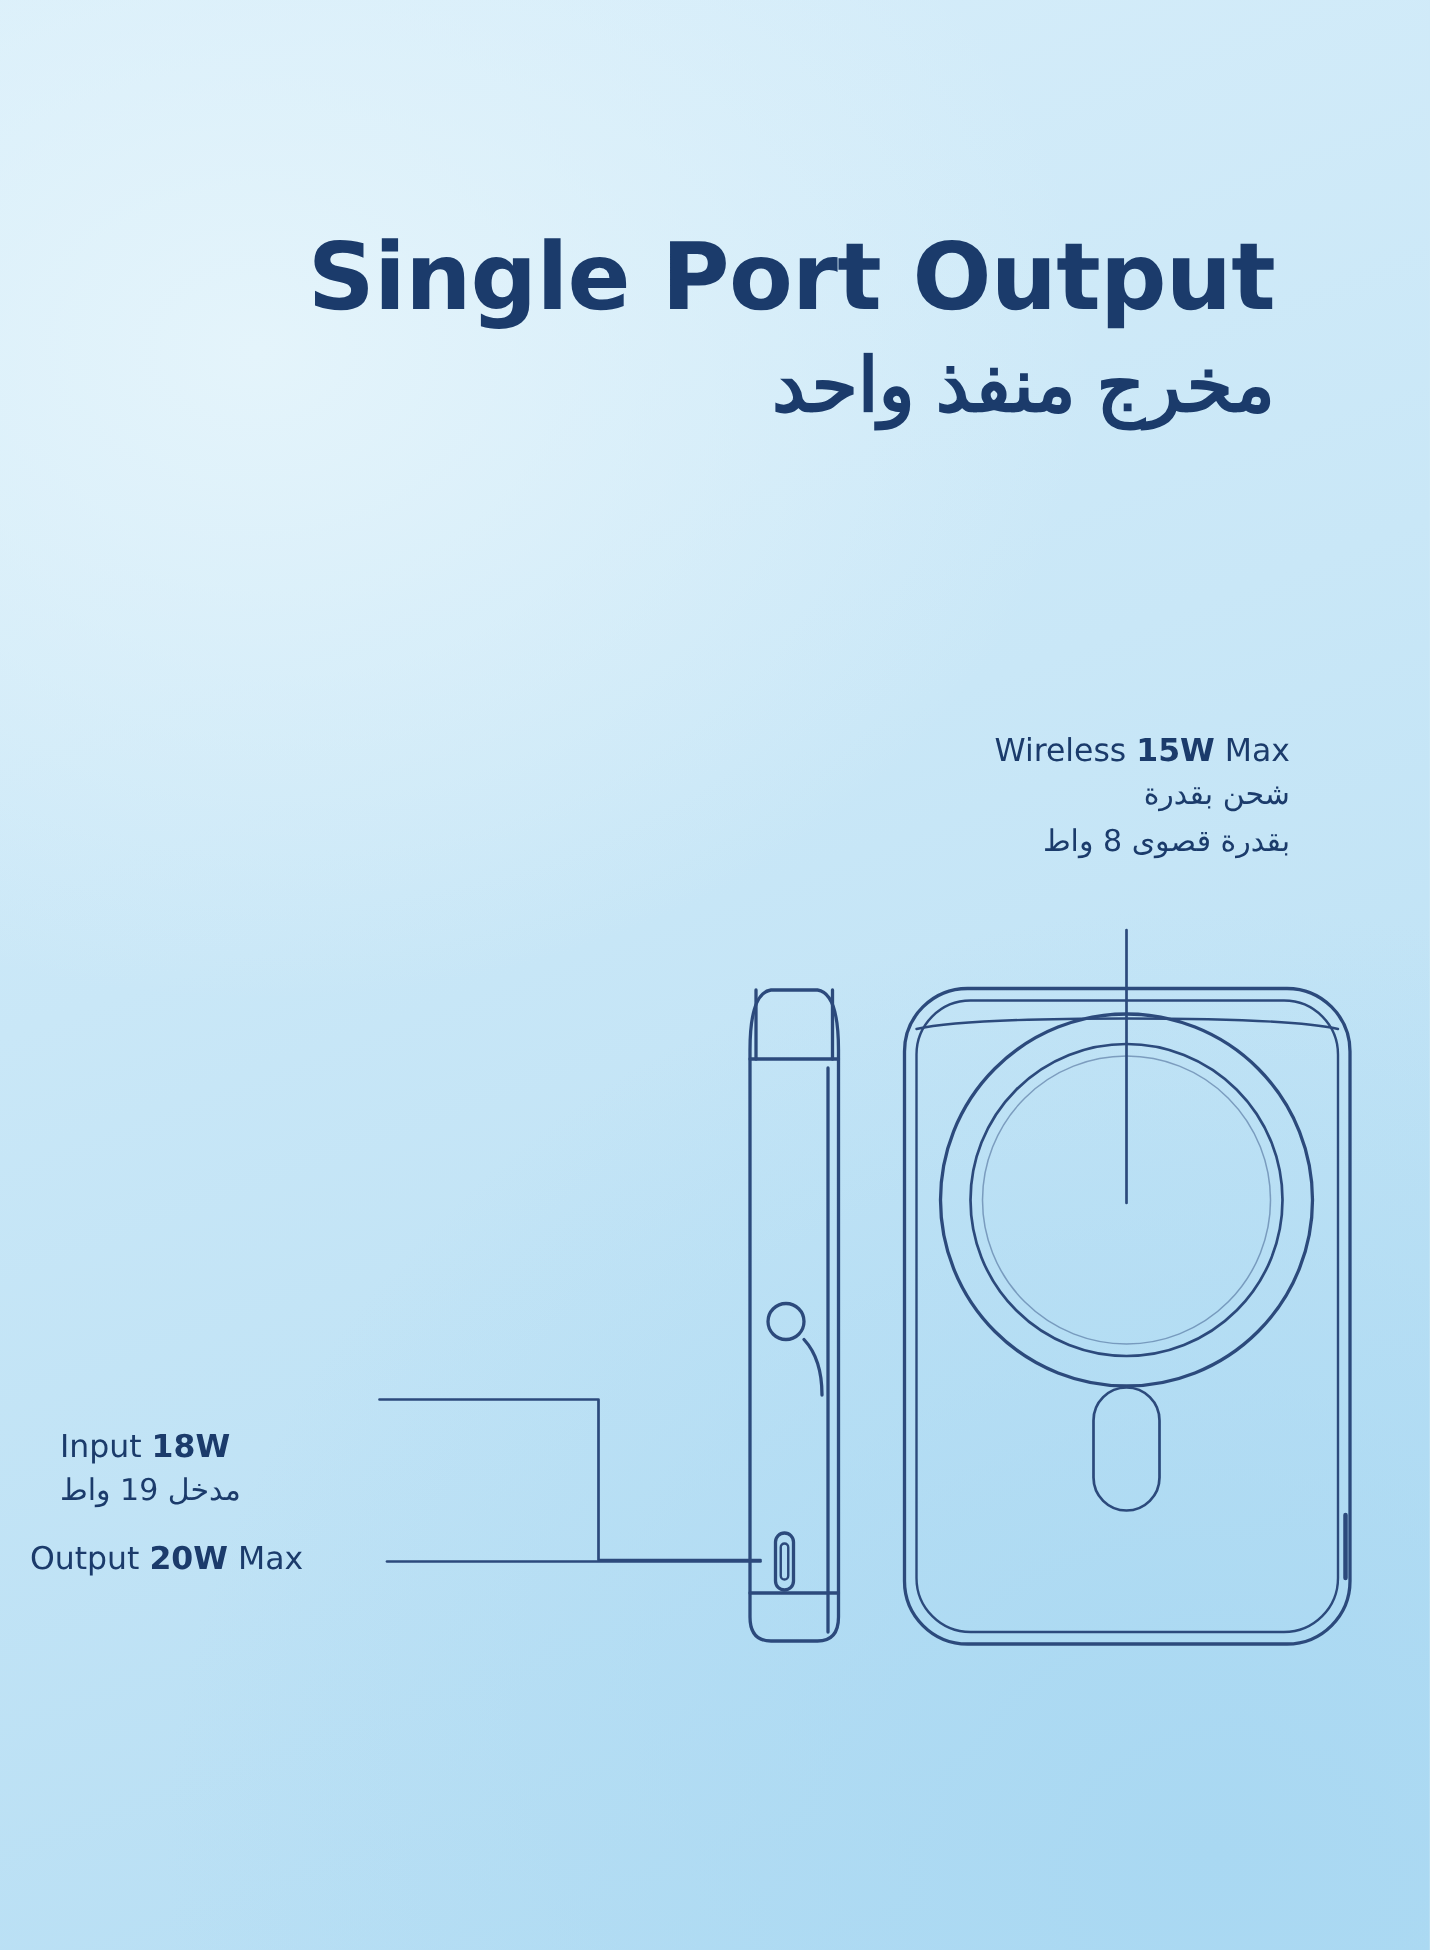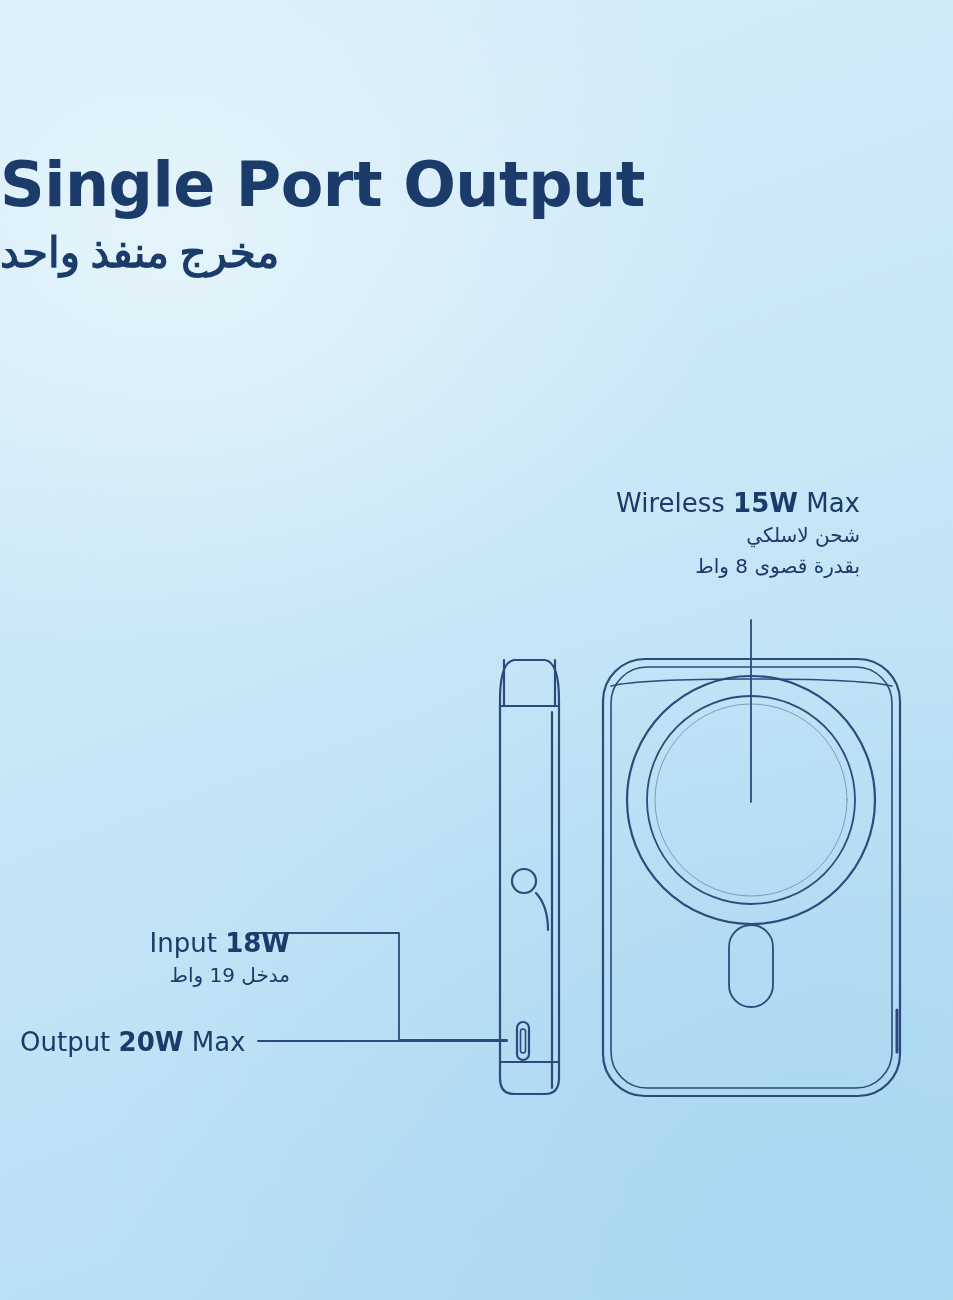--- a/index.html
+++ b/index.html
@@ -23,72 +23,72 @@
       linear-gradient(160deg, #d8eefa 0%, #c9e7f7 42%, #b2dcf3 100%);
     overflow: hidden;
   }
 
   
   .title-block {
     position: absolute;
     top: 152px;
     left: 0;
     width: 850px;
-    text-align: left;
+    text-align: right;
   }
   .title-en {
     font-family: "DejaVu Sans", sans-serif;
     font-size: 62px;
     font-weight: bold;
     letter-spacing: -0.5px;
     color: #1b3b6b;
     line-height: 1.05;
   }
   .title-ar {
     margin-top: 12px;
-    font-family: Liberation Serif, serif;
-    font-size: 42px;
+    font-family: Liberation Sans, sans-serif;
+    font-size: 50px;
     font-weight: bold;
     color: #1b3b6b;
     direction: rtl;
     line-height: 1.15;
   }
 
   
   .callout {
     position: absolute;
     color: #1b3b6b;
     font-family: "DejaVu Sans", sans-serif;
   }
   .callout .line-en {
-    font-size: 26px;
+    font-size: 21px;
     white-space: nowrap;
   }
   .callout .line-en b {
     font-weight: bold;
   }
   .callout .line-ar {
     font-size: 20px;
     direction: rtl;
     white-space: nowrap;
     margin-top: 4px;
     line-height: 1.35;
   }
 
   #callout-wireless {
     top: 488px;
     left: 520px;
     width: 340px;
     text-align: right;
   }
   #callout-input {
-    top: 928px;
+    top: 952px;
     left: 40px;
     width: 250px;
-    text-align: right;
+    text-align: left;
   }
   #callout-output {
     top: 1027px;
     left: 20px;
     width: 270px;
   }
 
   
   svg.art {
     position: absolute;
@@ -156,21 +156,21 @@
 
         <path d="M253 933 L399 933 L399 1040 L507 1040"></path>
 
         <path d="M258 1041 L507 1041"></path>
       </g>
     </g>
   </svg>
 
   <div class="callout" id="callout-wireless">
     <div class="line-en"><span>Wireless </span><b>15W</b><span> Max</span></div>
-    <div class="line-ar">شحن لاسلكي</div>
+    <div class="line-ar">شحن بقدرة</div>
     <div class="line-ar">بقدرة قصوى 8 واط</div>
   </div>
 
   <div class="callout" id="callout-input">
     <div class="line-en"><span>Input </span><b>18W</b><span></span></div>
     <div class="line-ar">مدخل 19 واط</div>
   </div>
 
   <div class="callout" id="callout-output">
     <div class="line-en"><span>Output </span><b>20W</b><span> Max</span></div>

